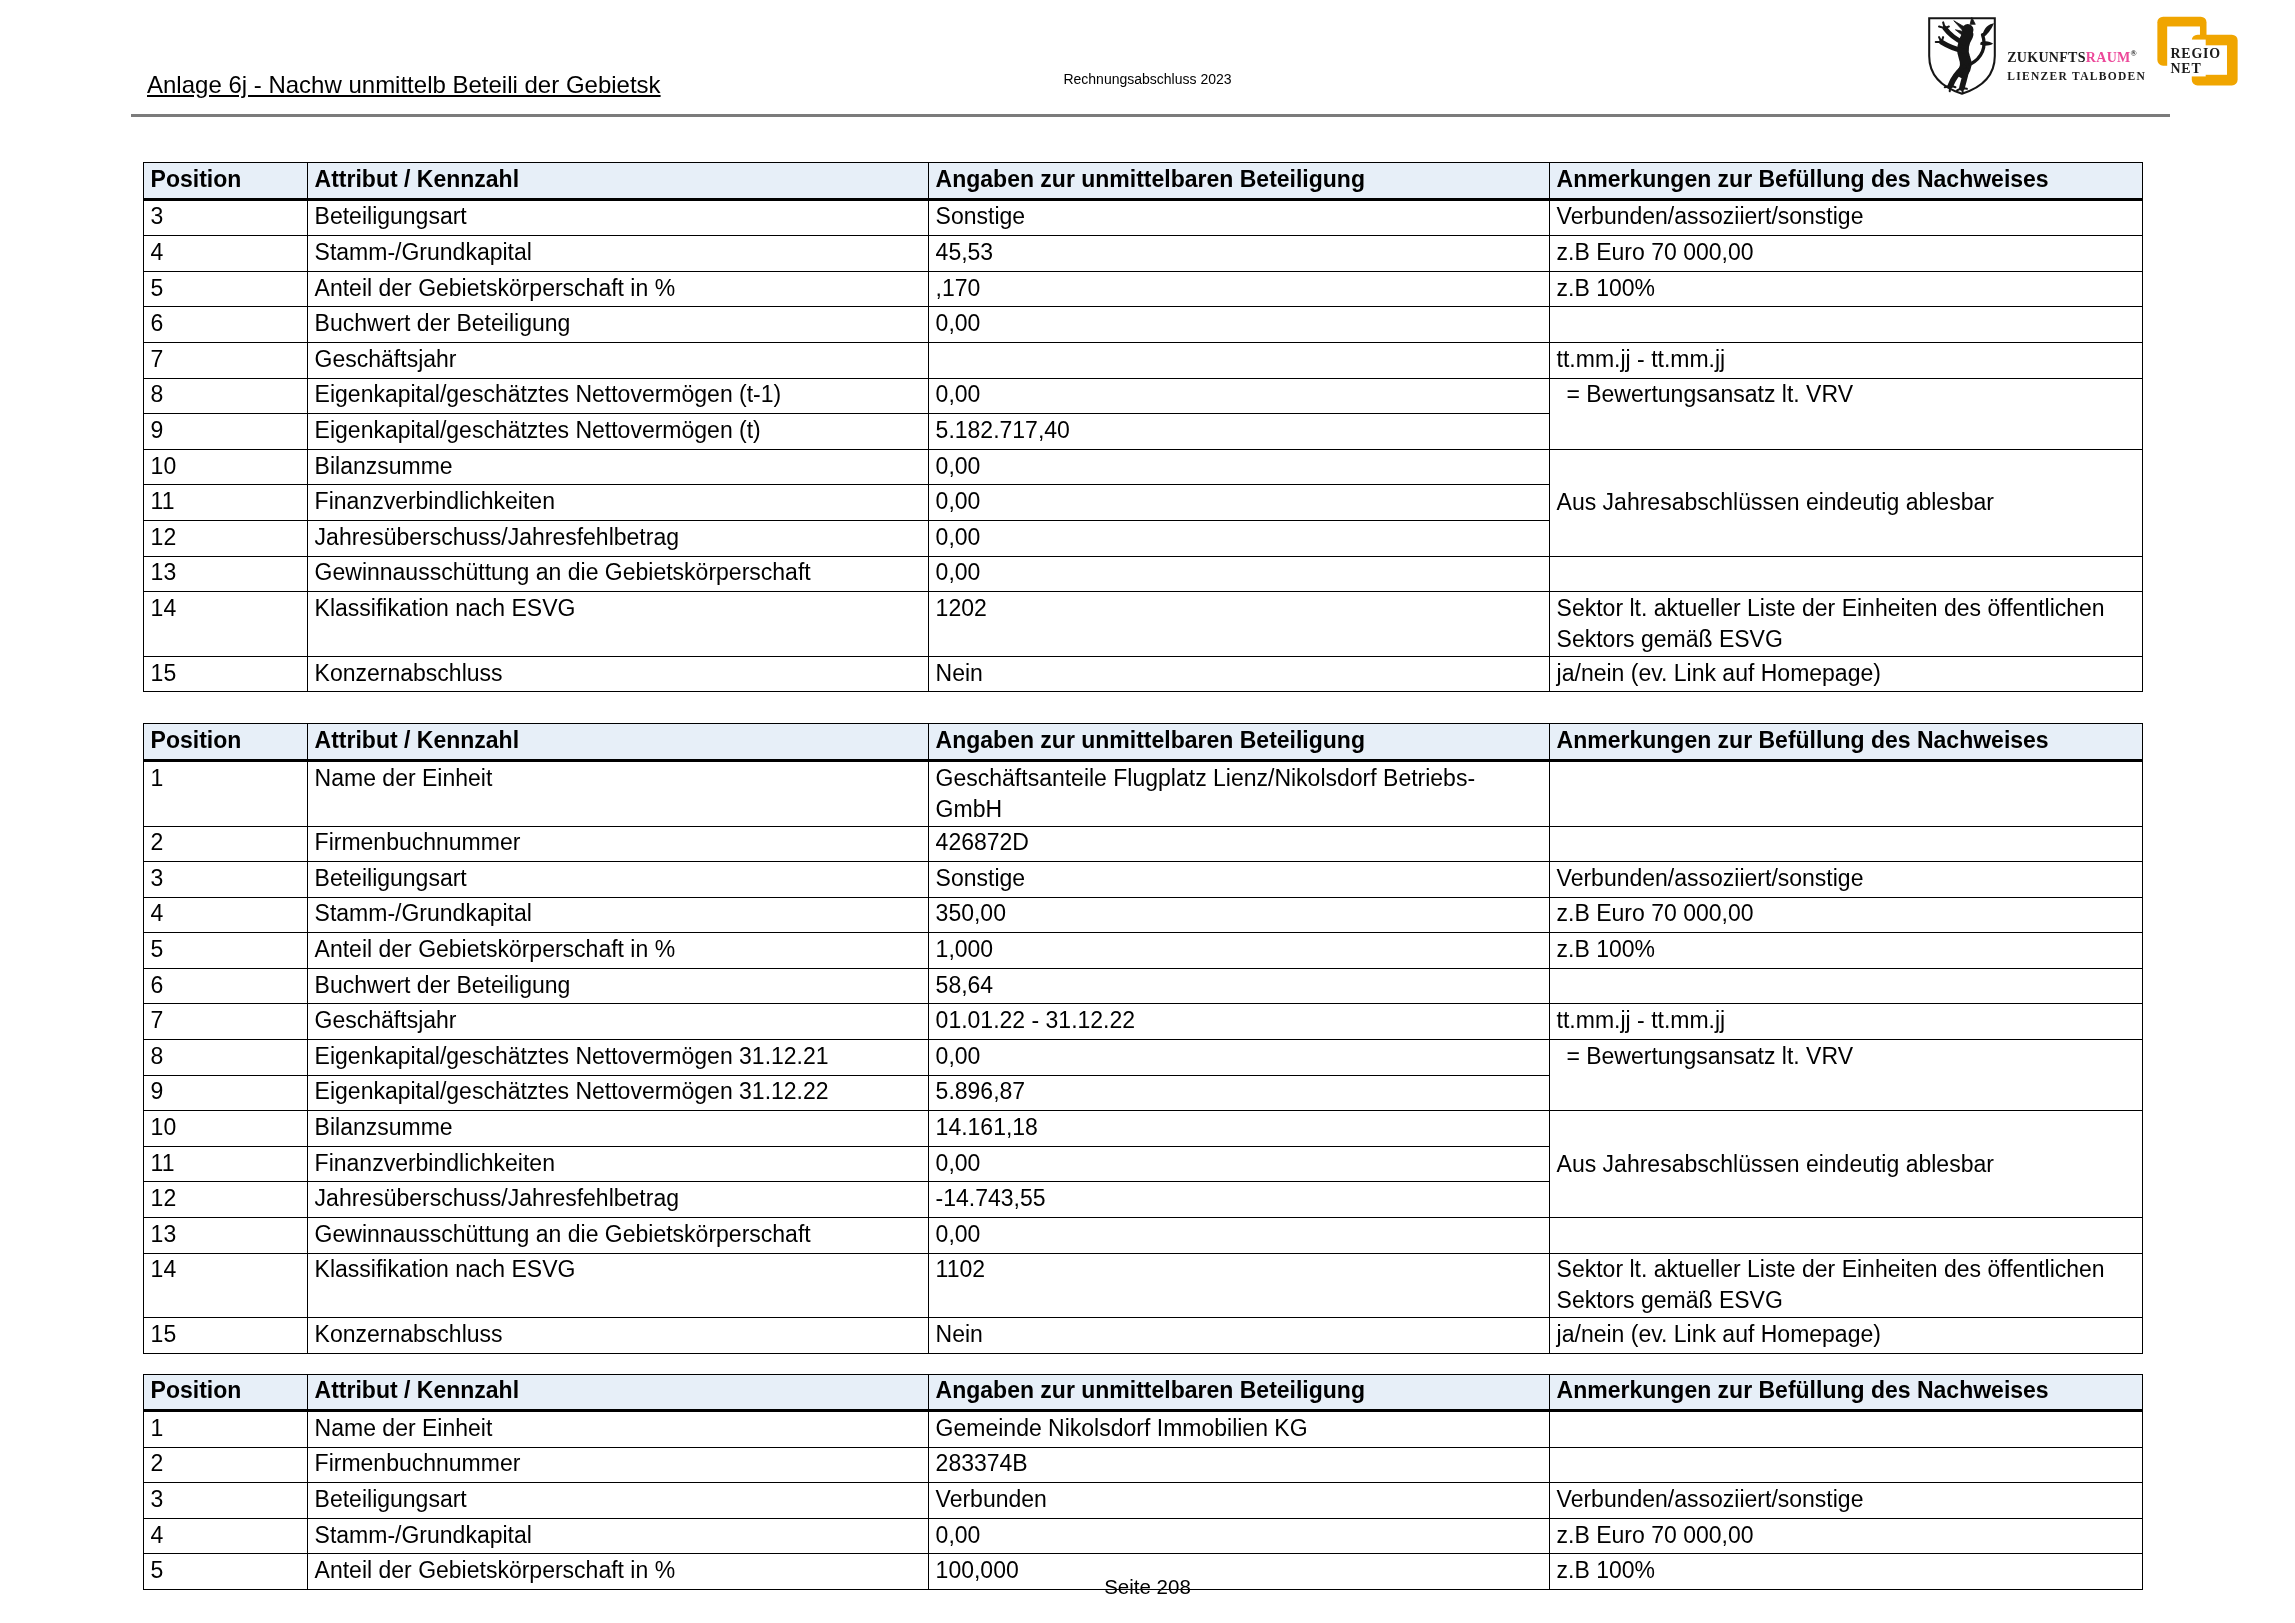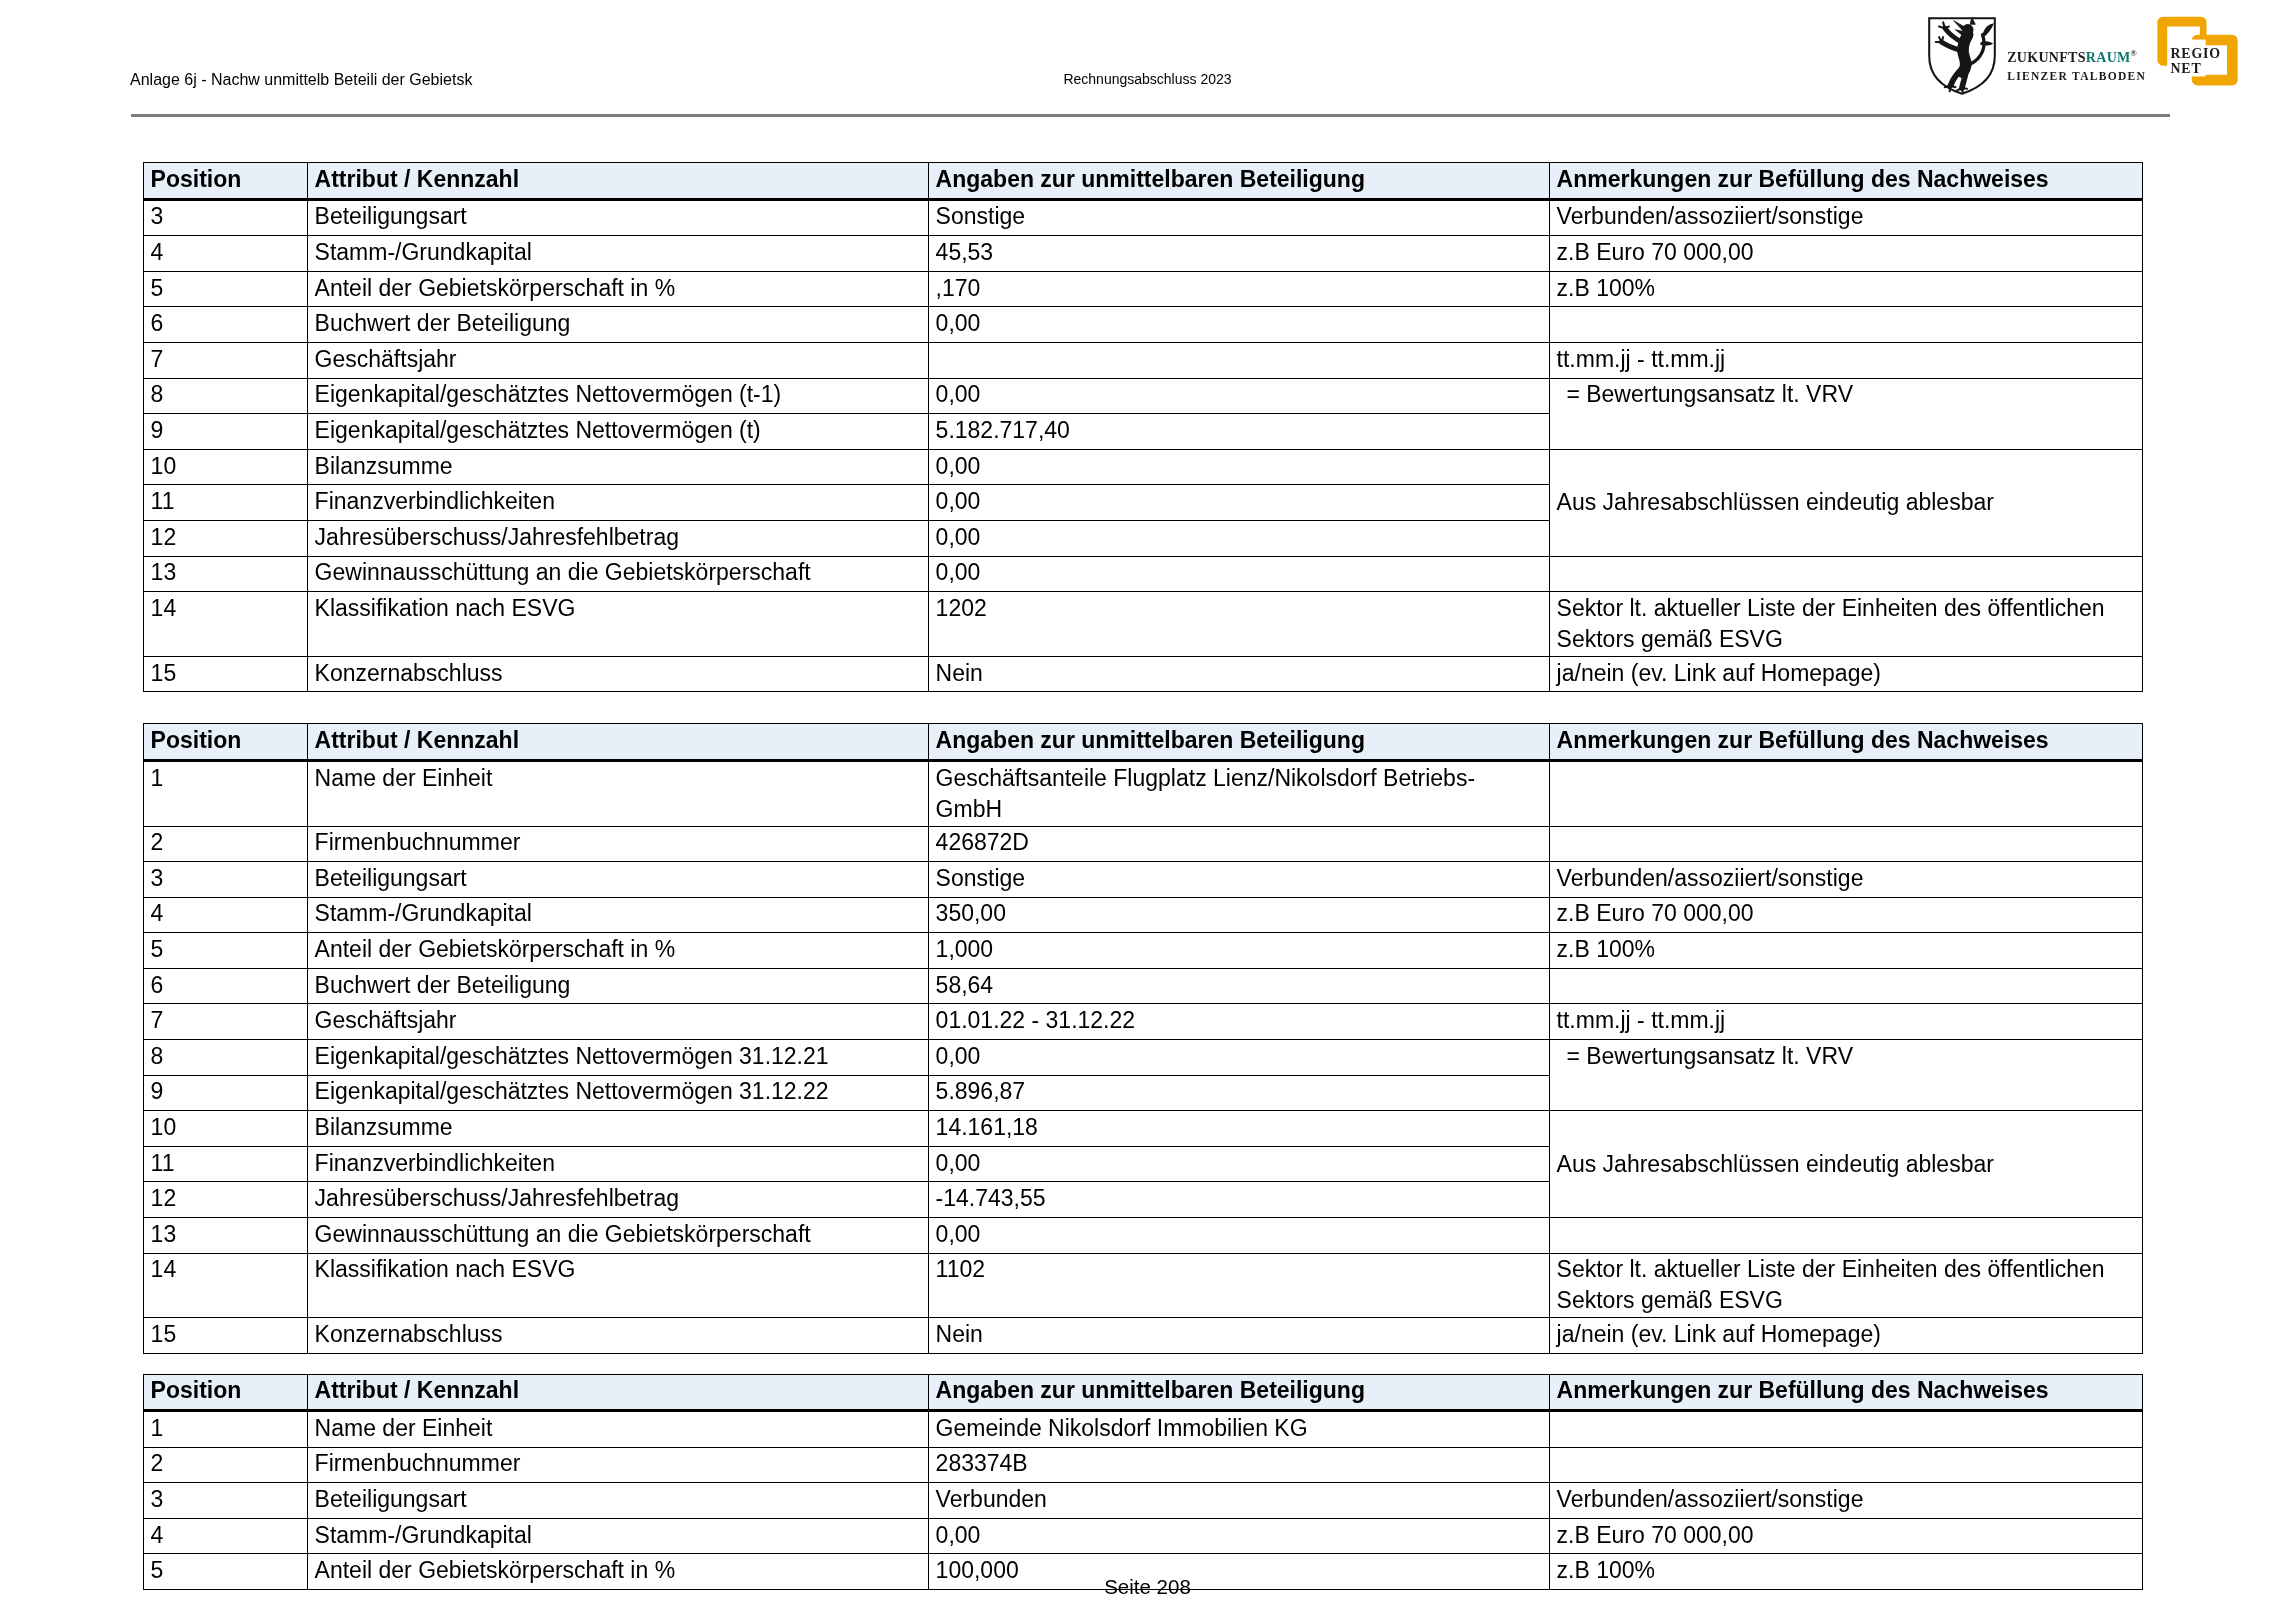--- a/index.html
+++ b/index.html
@@ -1,29 +1,29 @@
 <!DOCTYPE html>
 <html style="font-size:13px"><head>
 <meta charset="utf-8">
 <style>
   html,body { margin:0; padding:0; }
   body {
     width:2295px; height:1623px; background:#ffffff; position:relative;
     font-family:"Liberation Sans", sans-serif; color:#000;
     -webkit-font-smoothing:antialiased;
   }
-  .hdr-left  { position:absolute; top:71px; left:130px; font-size:16px; }
+  .hdr-left  { position:absolute; top:71px; left:147px; font-size:24px;text-decoration:underline; }
   .hdr-center{ position:absolute; top:71px; left:0; width:100%; text-align:center; font-size:14px; }
   .rule { position:absolute; top:114px; left:131px; width:2039px; height:3.3px; background:#7b7b7b; }
 
   .logos { position:absolute; top:14.8px; left:1925px; display:flex; align-items:flex-start; }
   .shield { width:74px; height:82px; }
   .brand { margin:34px 0 0 8.2px; white-space:nowrap; }
   .brand-line1 { font-family:"Liberation Serif", serif; font-weight:bold; font-size:14px; letter-spacing:0.3px; color:#1b1b1b; }
-  .brand-orange { color:#0f766e; }
+  .brand-orange { color:#ec4899; }
   .brand-reg { font-size:8.2px; vertical-align:super; }
   .brand-line2 { font-family:"Liberation Serif", serif; font-weight:bold; font-size:11.5px; letter-spacing:1.3px; color:#1b1b1b; margin-top:5px; }
   .regionet { width:87px; height:77px; margin-left:8.2px; }
 
   .tables { position:absolute; top:162px; left:143px; width:2128px; }
   table { border-collapse:collapse; table-layout:fixed; width:1998px; }
   table.gap-lg { margin-bottom:31px; }
   table.gap-sm { margin-bottom:19.7px; }
   col.c-pos  { width:164px; }
   col.c-attr { width:621px; }

